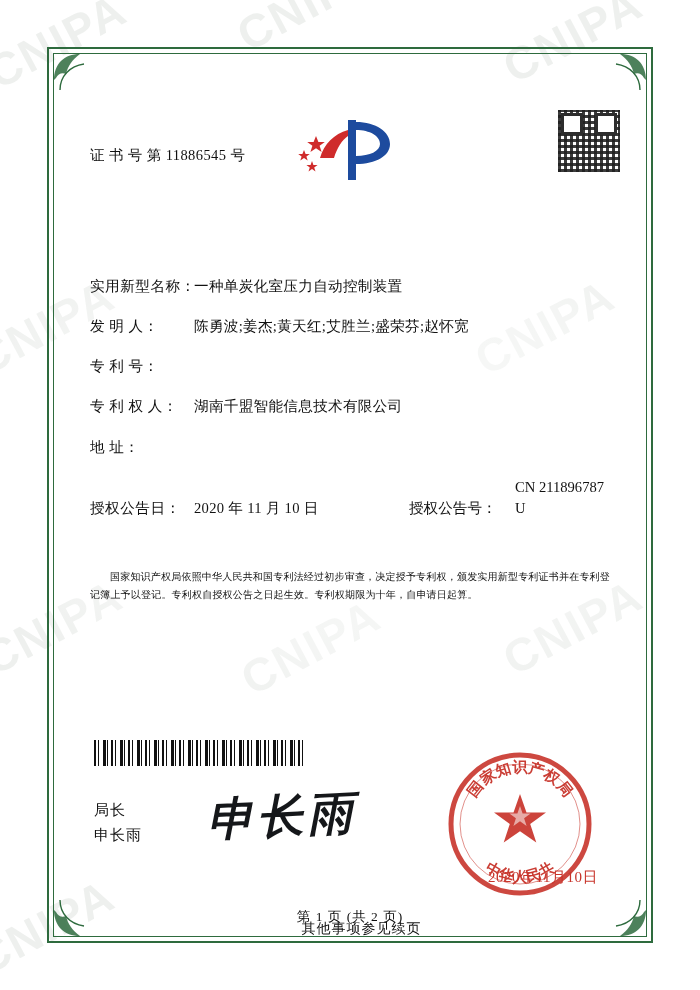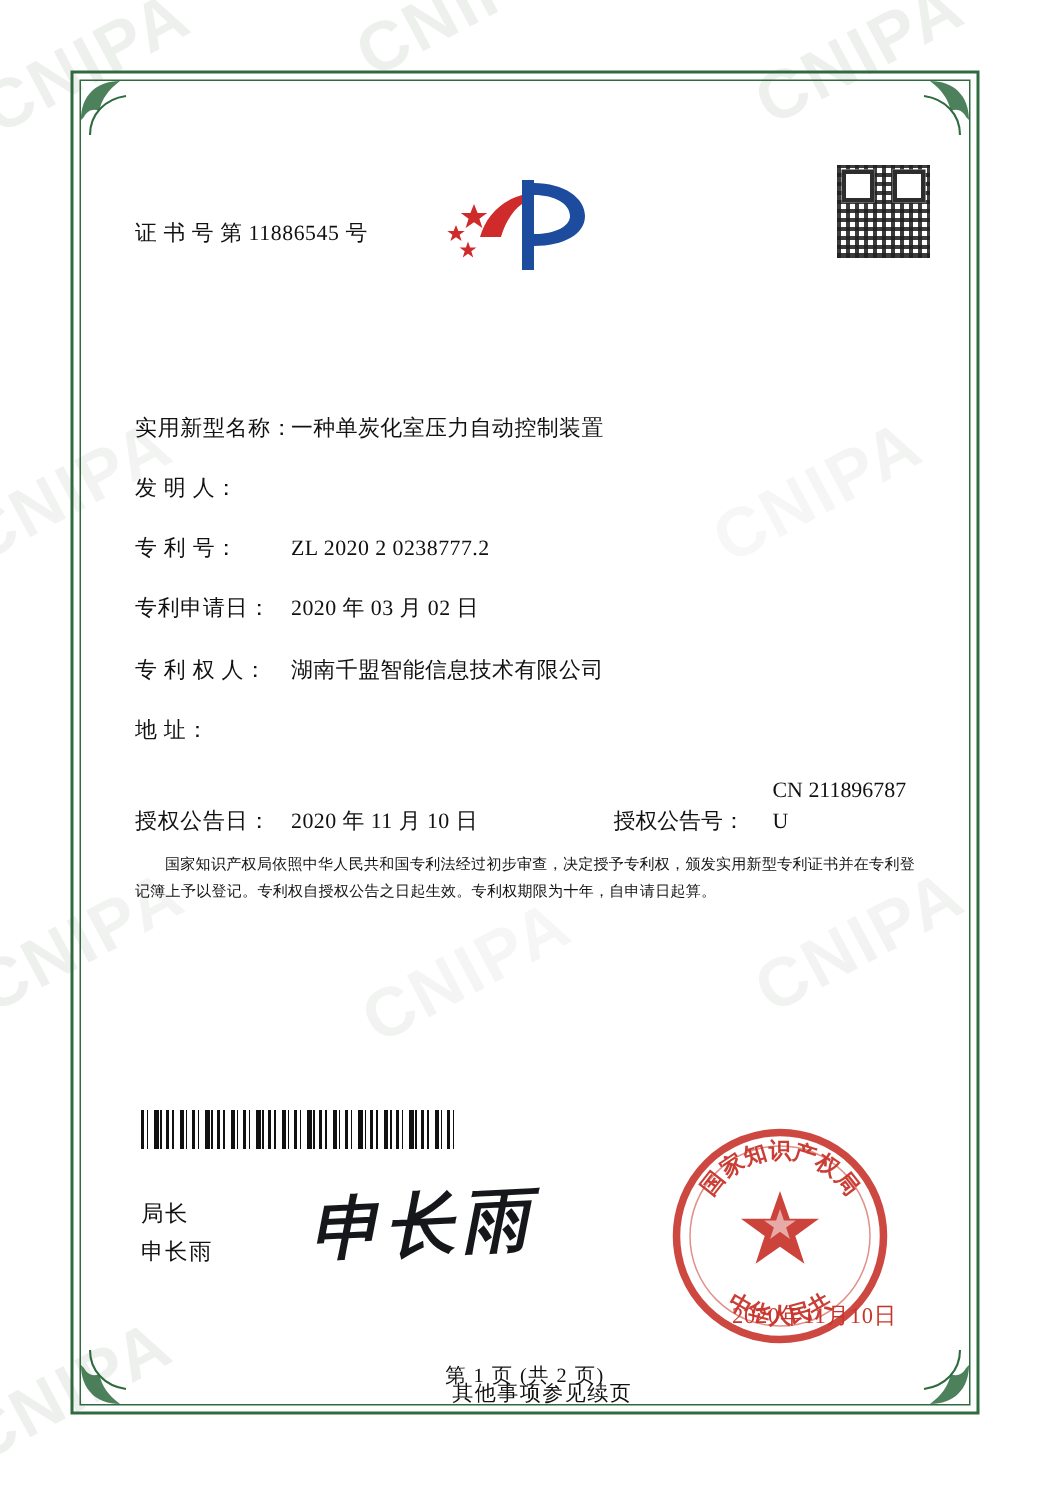--- a/index.html
+++ b/index.html
@@ -313,28 +313,24 @@
     </div>
 
 
     <div class="fields">
       <div class="frow">
         <div class="flabel">实用新型名称：</div>
         <div class="fvalue">一种单炭化室压力自动控制装置</div>
       </div>
       <div class="frow">
         <div class="flabel">发 明 人：</div>
+        <div class="fvalue">陈勇波;姜杰;黄天红;艾胜兰;盛荣芬;赵怀宽</div>
       </div>
       <div class="frow">
         <div class="flabel">专 利 号：</div>
-        <div class="fvalue">ZL 2020 2 0238777.2</div>
-      </div>
-      <div class="frow">
-        <div class="flabel">专利申请日：</div>
-        <div class="fvalue">2020 年 03 月 02 日</div>
       </div>
       <div class="frow">
         <div class="flabel">专 利 权 人：</div>
         <div class="fvalue">湖南千盟智能信息技术有限公司</div>
       </div>
       <div class="frow">
         <div class="flabel">地 址：</div>
       </div>
       <div class="frow pair">
         <div class="flabel">授权公告日：</div>

